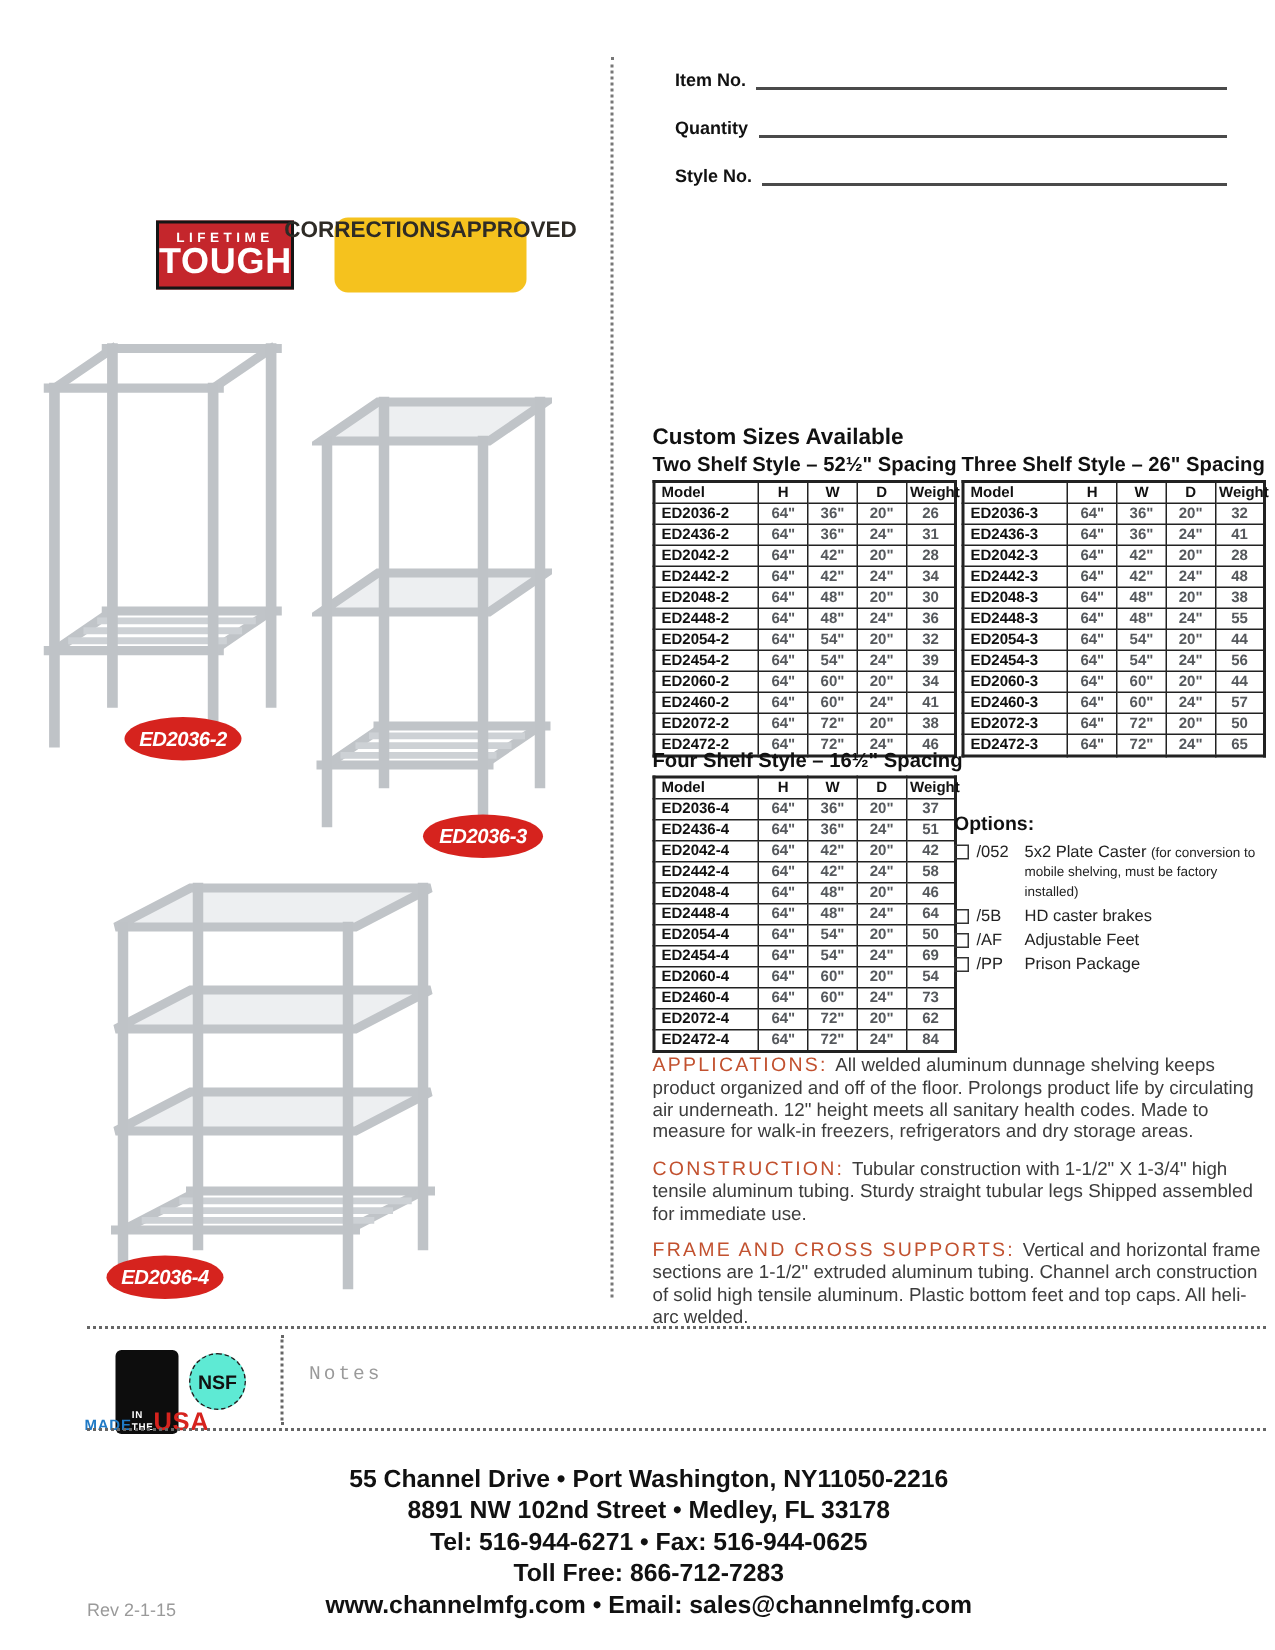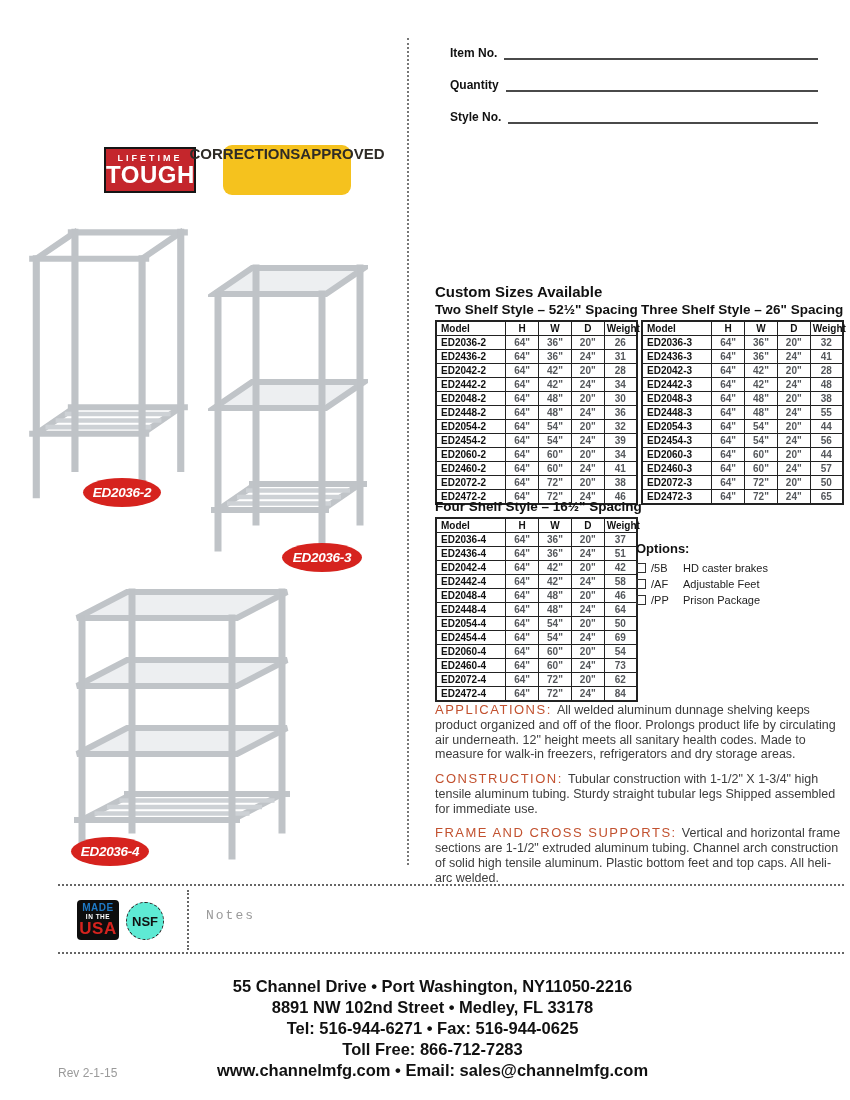--- a/index.html
+++ b/index.html
@@ -75,22 +75,22 @@
   .prod-svg{position:absolute;}
   .svg2{left:25px;top:212px;} .svg3{left:208px;top:248px;} .svg4{left:62px;top:572px;}
   .prod-label{position:absolute;background:#d6231e;color:#fff;border-radius:50%;
     font-weight:bold;font-style:italic;font-size:13.5px;display:flex;align-items:center;
     justify-content:center;letter-spacing:-.3px;}
   .pl2{left:83px;top:478px;width:78px;height:29px;}
   .pl3{left:282px;top:543px;width:80px;height:29px;}
   .pl4{left:71px;top:837px;width:78px;height:29px;}
 
   
-  .made-usa{position:absolute;left:77px;top:900px;width:42px;height:40px;background:#0d0d0d;
-    border-radius:4px;display:flex;flex-direction:column;align-items:center;justify-content:center;}
+  .made-usa{position:absolute;left:77px;top:900px;width:42px;height:56px;background:#0d0d0d;
+    border-radius:4px;display:flex;flex-direction:row;align-items:flex-end;justify-content:center;}
   .mu1{color:#1f7ac6;font-size:10px;font-weight:900;line-height:1;letter-spacing:.5px;}
   .mu2{color:#fff;font-size:6.5px;font-weight:bold;line-height:1.2;letter-spacing:.5px;}
   .mu3{color:#d6231e;font-size:17px;font-weight:900;line-height:1;letter-spacing:.5px;}
   .nsf{position:absolute;left:126px;top:902px;width:36px;height:36px;border:1.6px dashed #222;
     border-radius:50%;display:flex;align-items:center;justify-content:center;
     font-size:13px;font-weight:900;color:#111;background:#5eead4;}
   .notes-label{position:absolute;left:206px;top:908px;font-size:13px;color:#9a9a9a;letter-spacing:2px;font-family:Liberation Mono, monospace;}
   .address{position:absolute;left:125px;top:976px;width:615px;text-align:center;
     font-size:16.5px;font-weight:bold;line-height:21px;color:#111;}
   .rev{position:absolute;left:58px;top:1066px;font-size:12px;color:#9a9a9a;}
@@ -426,20 +426,25 @@
             <td>24"</td>
             <td>84</td>
           </tr>
         </tbody>
       </table>
     </div>
 
   <div class="options">
     <div class="options-title">Options:</div>
     <div id="options-items">
+        <div class="opt-item">
+          <span class="opt-box"></span>
+          <span class="opt-code">/052</span>
+          <span class="opt-label">5x2 Plate Caster <span class="opt-note">(for conversion to mobile shelving, must be factory installed)</span></span>
+        </div>
         <div class="opt-item">
           <span class="opt-box"></span>
           <span class="opt-code">/5B</span>
           <span class="opt-label">HD caster brakes </span>
         </div>
         <div class="opt-item">
           <span class="opt-box"></span>
           <span class="opt-code">/AF</span>
           <span class="opt-label">Adjustable Feet </span>
         </div>

